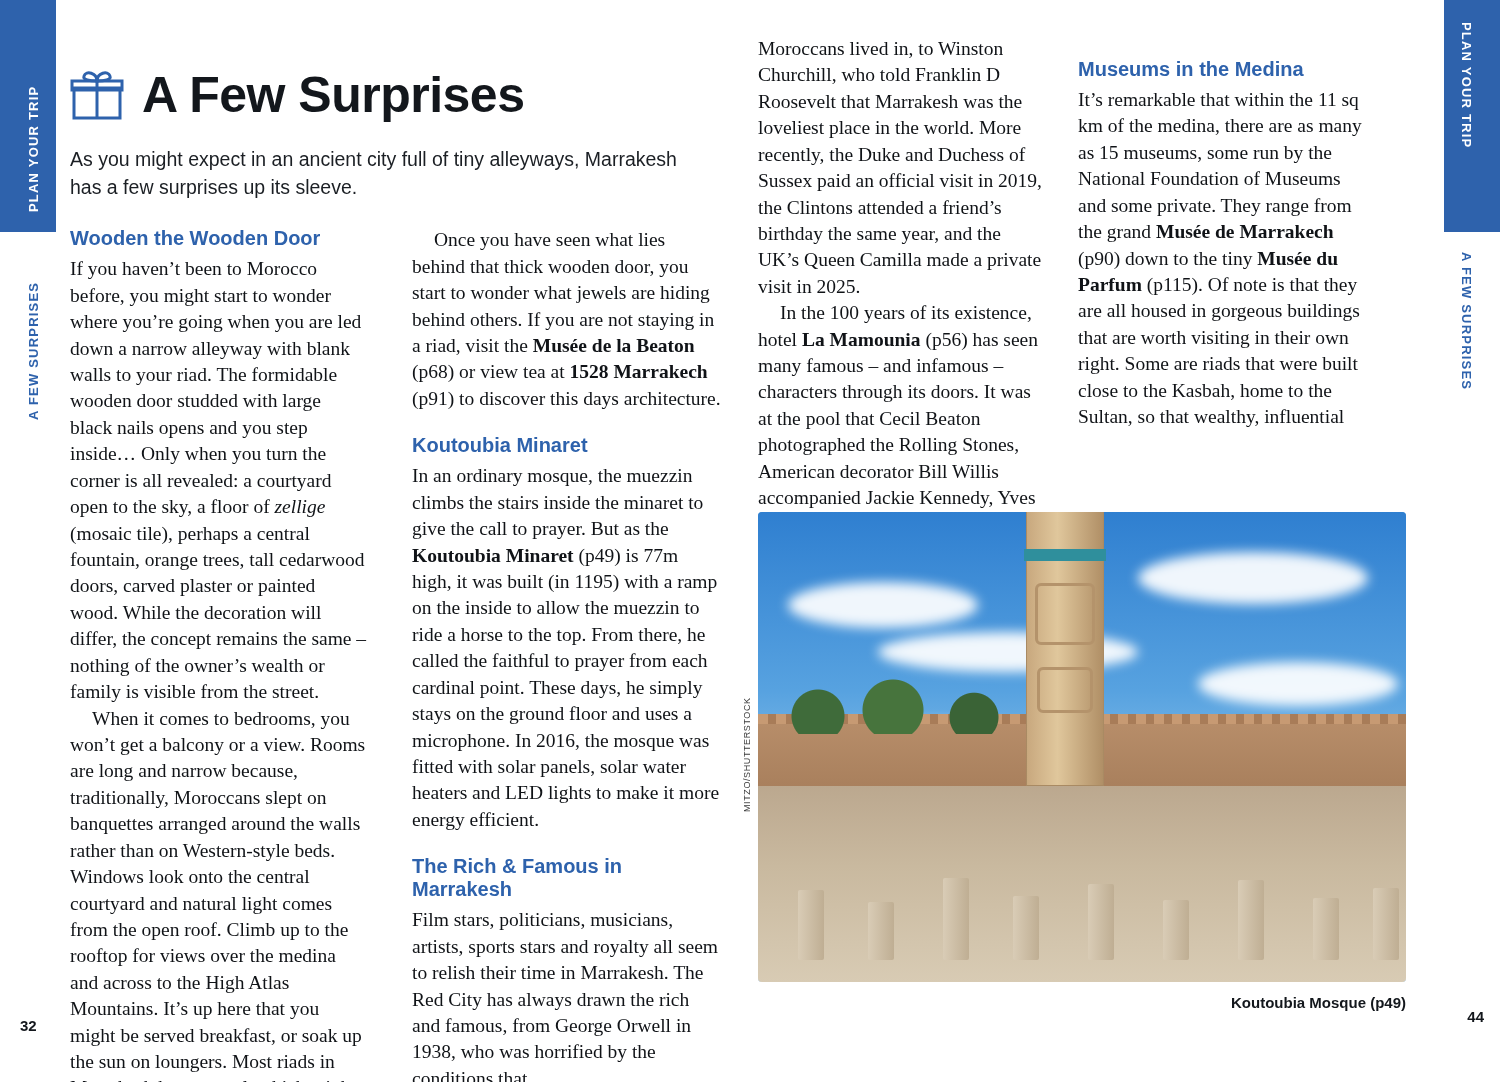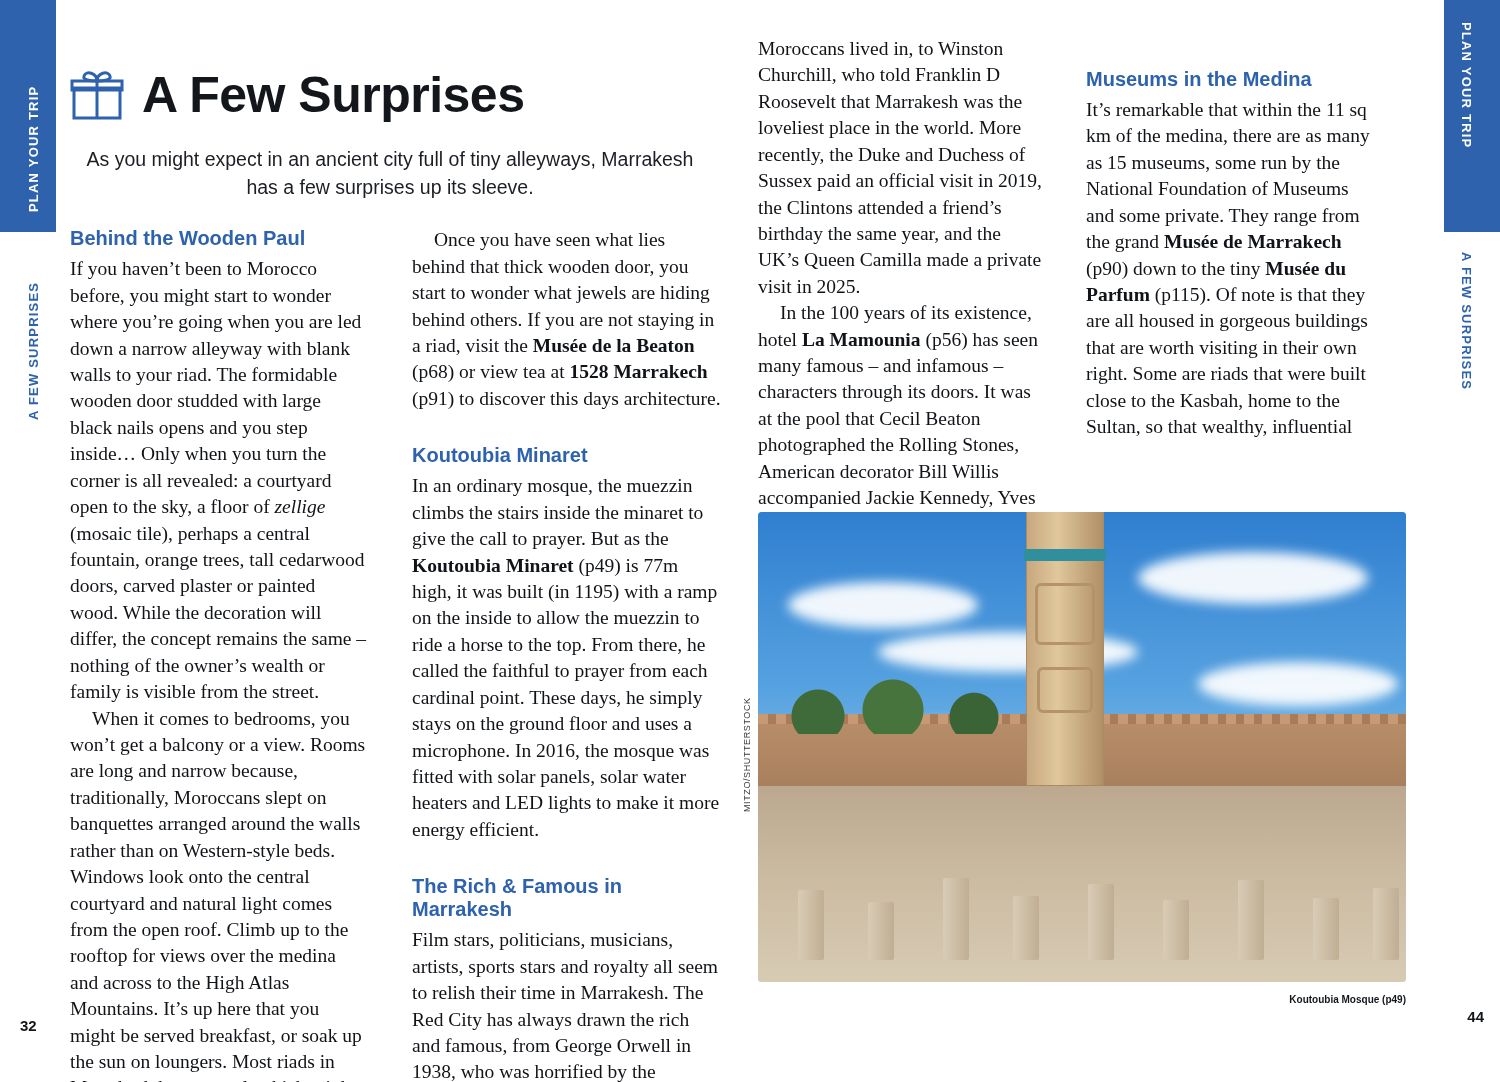--- a/index.html
+++ b/index.html
@@ -138,21 +138,20 @@
     color: #13171c;
     letter-spacing: -0.5px;
   }
   .intro {
     font-family: "Liberation Sans", sans-serif;
     font-size: 19.5px;
     line-height: 1.42;
     color: #1b1f24;
     margin: 22px 0 0 0;
     width: 640px;
-    text-align: center;
   }
 
   
   .cols {
     display: flex;
     gap: 44px;
     margin-top: 26px;
   }
   .col {
     width: 298px;
@@ -163,40 +162,40 @@
     flex: 0 0 310px;
   }
   h2.sub {
     font-family: "Liberation Sans", sans-serif;
     font-weight: bold;
     font-size: 20px;
     color: #2e62ac;
     margin: 0 0 6px 0;
   }
   h2.sub.spaced {
-    margin-top: 32px;
+    margin-top: 22px;
   }
   p.body {
     font-family: "Liberation Serif", serif;
     font-size: 19.5px;
     line-height: 1.355;
     color: #101317;
     margin: 0;
     text-align: left;
   }
   p.body + p.body {
     text-indent: 22px;
   }
   .b { font-weight: bold; }
   .i { font-style: italic; }
 
   
   .rcols {
     display: flex;
-    gap: 40px;
+    gap: 32px;
     margin-top: 36px;
     padding-left: 8px;
   }
   .rcol {
     width: 288px;
     flex: 0 0 288px;
   }
 
   
   .photo-wrap {
@@ -312,21 +311,21 @@
     letter-spacing: 0.6px;
     color: #3b3b3b;
     white-space: nowrap;
   }
   .caption {
     position: absolute;
     right: 0;
     top: 482px;
     font-family: "Liberation Sans", sans-serif;
     font-weight: bold;
-    font-size: 10px;
+    font-size: 15px;
     color: #13171c;
   }
 
   
   .pageno {
     position: absolute;
     font-family: "Liberation Sans", sans-serif;
     font-weight: bold;
     font-size: 15px;
     color: #13171c;
@@ -369,21 +368,21 @@
           </svg>
         </span>
         <h1 class="title">A Few Surprises</h1>
       </div>
 
       <p class="intro">As you might expect in an ancient city full of tiny alleyways, Marrakesh has a few surprises up its sleeve.</p>
 
       <div class="cols">
 
         <div class="col">
-          <h2 class="sub">Behind the Wooden Paul</h2>
+          <h2 class="sub">Wooden the Wooden Door</h2>
           <p class="body"><span>If you haven’t been to Morocco before, you might start to wonder where you’re going when you are led down a narrow alleyway with blank walls to your riad. The formidable wooden door studded with large black nails opens and you step inside… Only when you turn the corner is all revealed: a courtyard open to the sky, a floor of </span><span class="i">zellige</span><span> (mosaic tile), perhaps a central fountain, orange trees, tall cedarwood doors, carved plaster or painted wood. While the decoration will differ, the concept remains the same – nothing of the owner’s wealth or family is visible from the street.</span></p>
           <p class="body">When it comes to bedrooms, you won’t get a balcony or a view. Rooms are long and narrow because, traditionally, Moroccans slept on banquettes arranged around the walls rather than on Western-style beds. Windows look onto the central courtyard and natural light comes from the open roof. Climb up to the rooftop for views over the medina and across to the High Atlas Mountains. It’s up here that you might be served breakfast, or soak up the sun on loungers. Most riads in Marrakesh have a pool, which might be on the roof or in the courtyard.</p>
         </div>
 
         <div class="col r">
           <p class="body" style="text-indent:22px"><span>Once you have seen what lies behind that thick wooden door, you start to wonder what jewels are hiding behind others. If you are not staying in a riad, visit the </span><span class="b">Musée de la Beaton</span><span> (p68) or view tea at </span><span class="b">1528 Marrakech</span><span> (p91) to discover this days architecture.</span></p>
 
           <h2 class="sub spaced">Koutoubia Minaret</h2>
           <p class="body"><span>In an ordinary mosque, the muezzin climbs the stairs inside the minaret to give the call to prayer. But as the </span><span class="b">Koutoubia Minaret</span><span> (p49) is 77m high, it was built (in 1195) with a ramp on the inside to allow the muezzin to ride a horse to the top. From there, he called the faithful to prayer from each cardinal point. These days, he simply stays on the ground floor and uses a microphone. In 2016, the mosque was fitted with solar panels, solar water heaters and LED lights to make it more energy efficient.</span></p>
 

